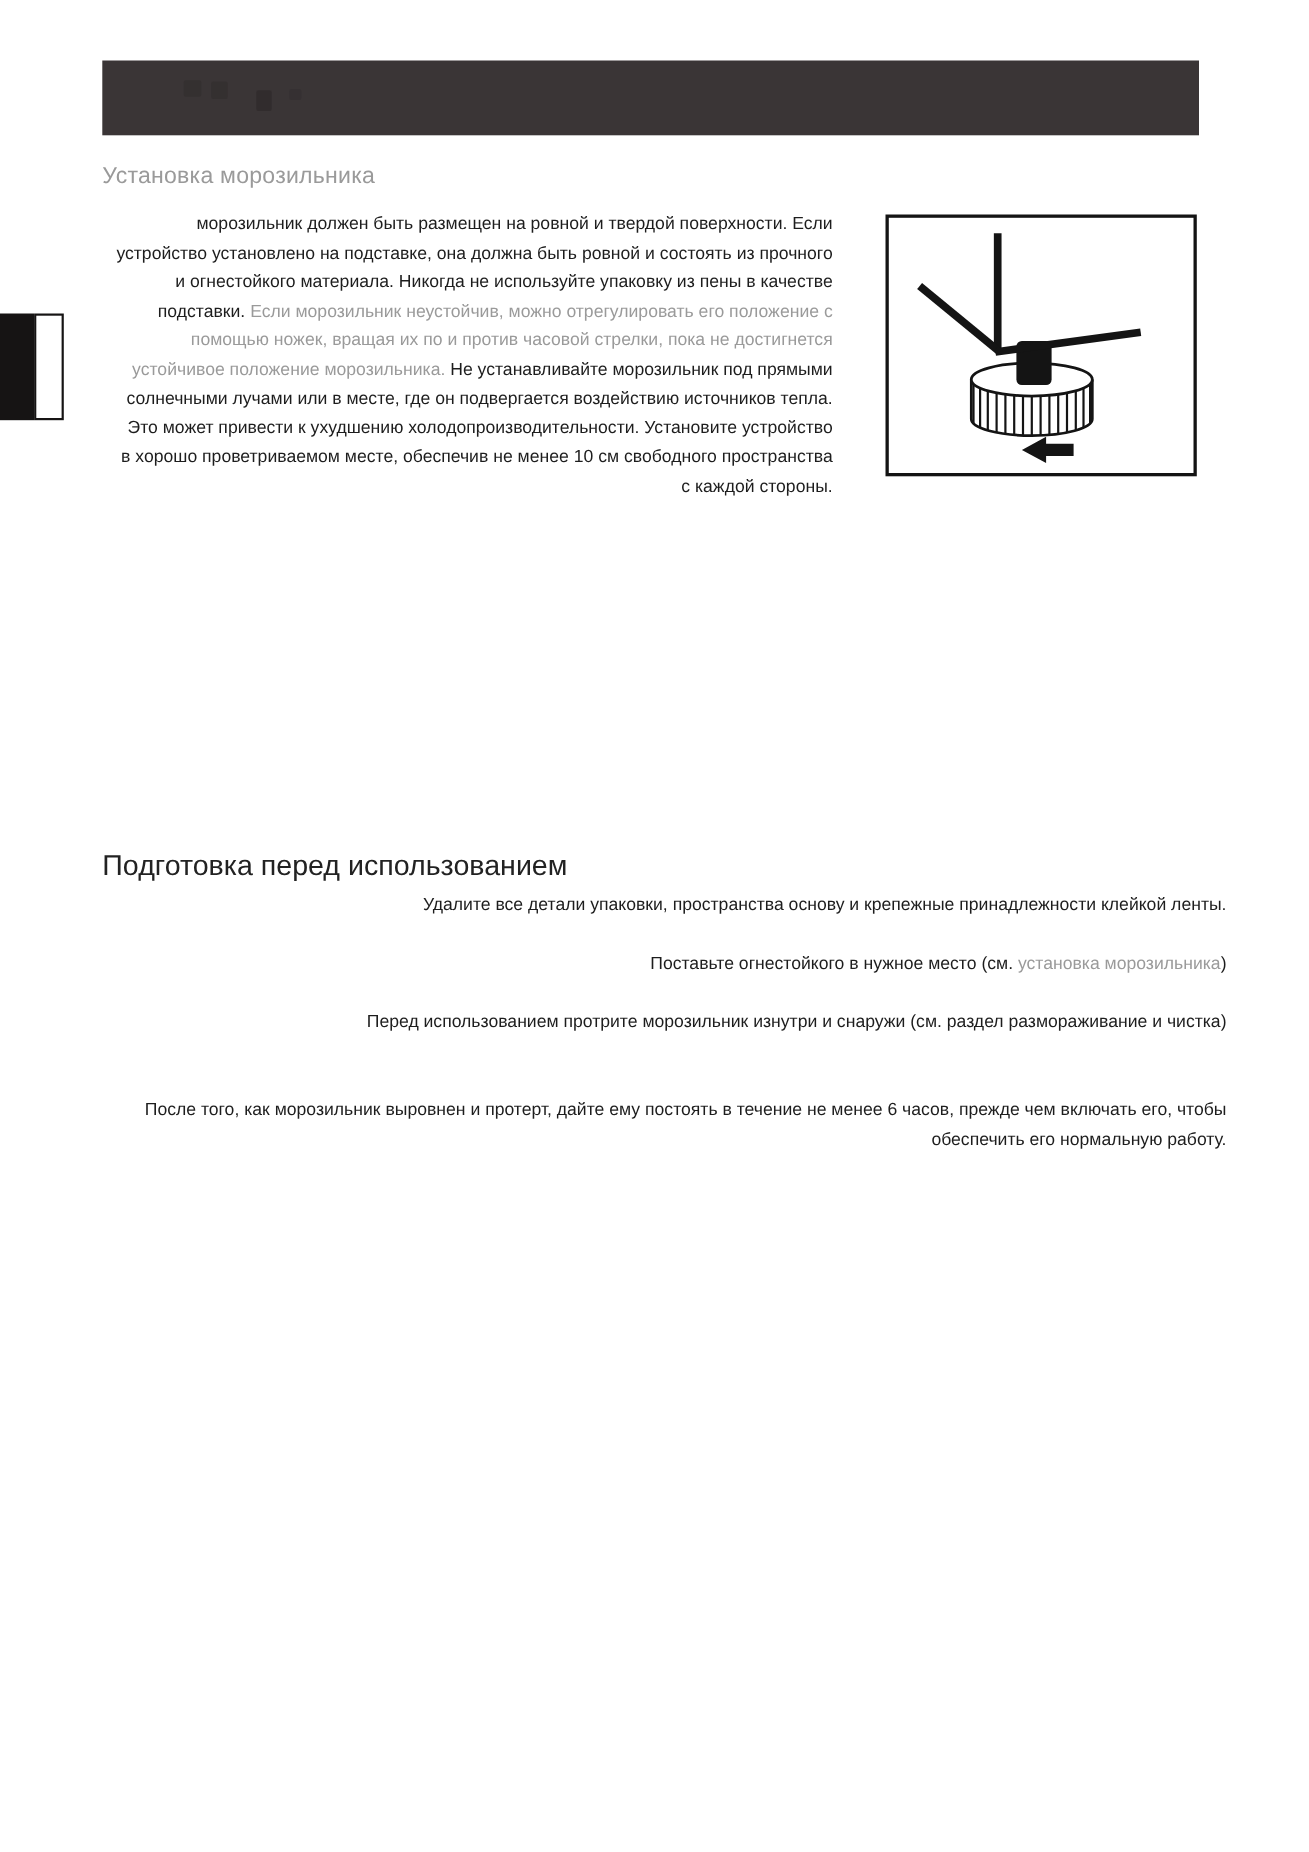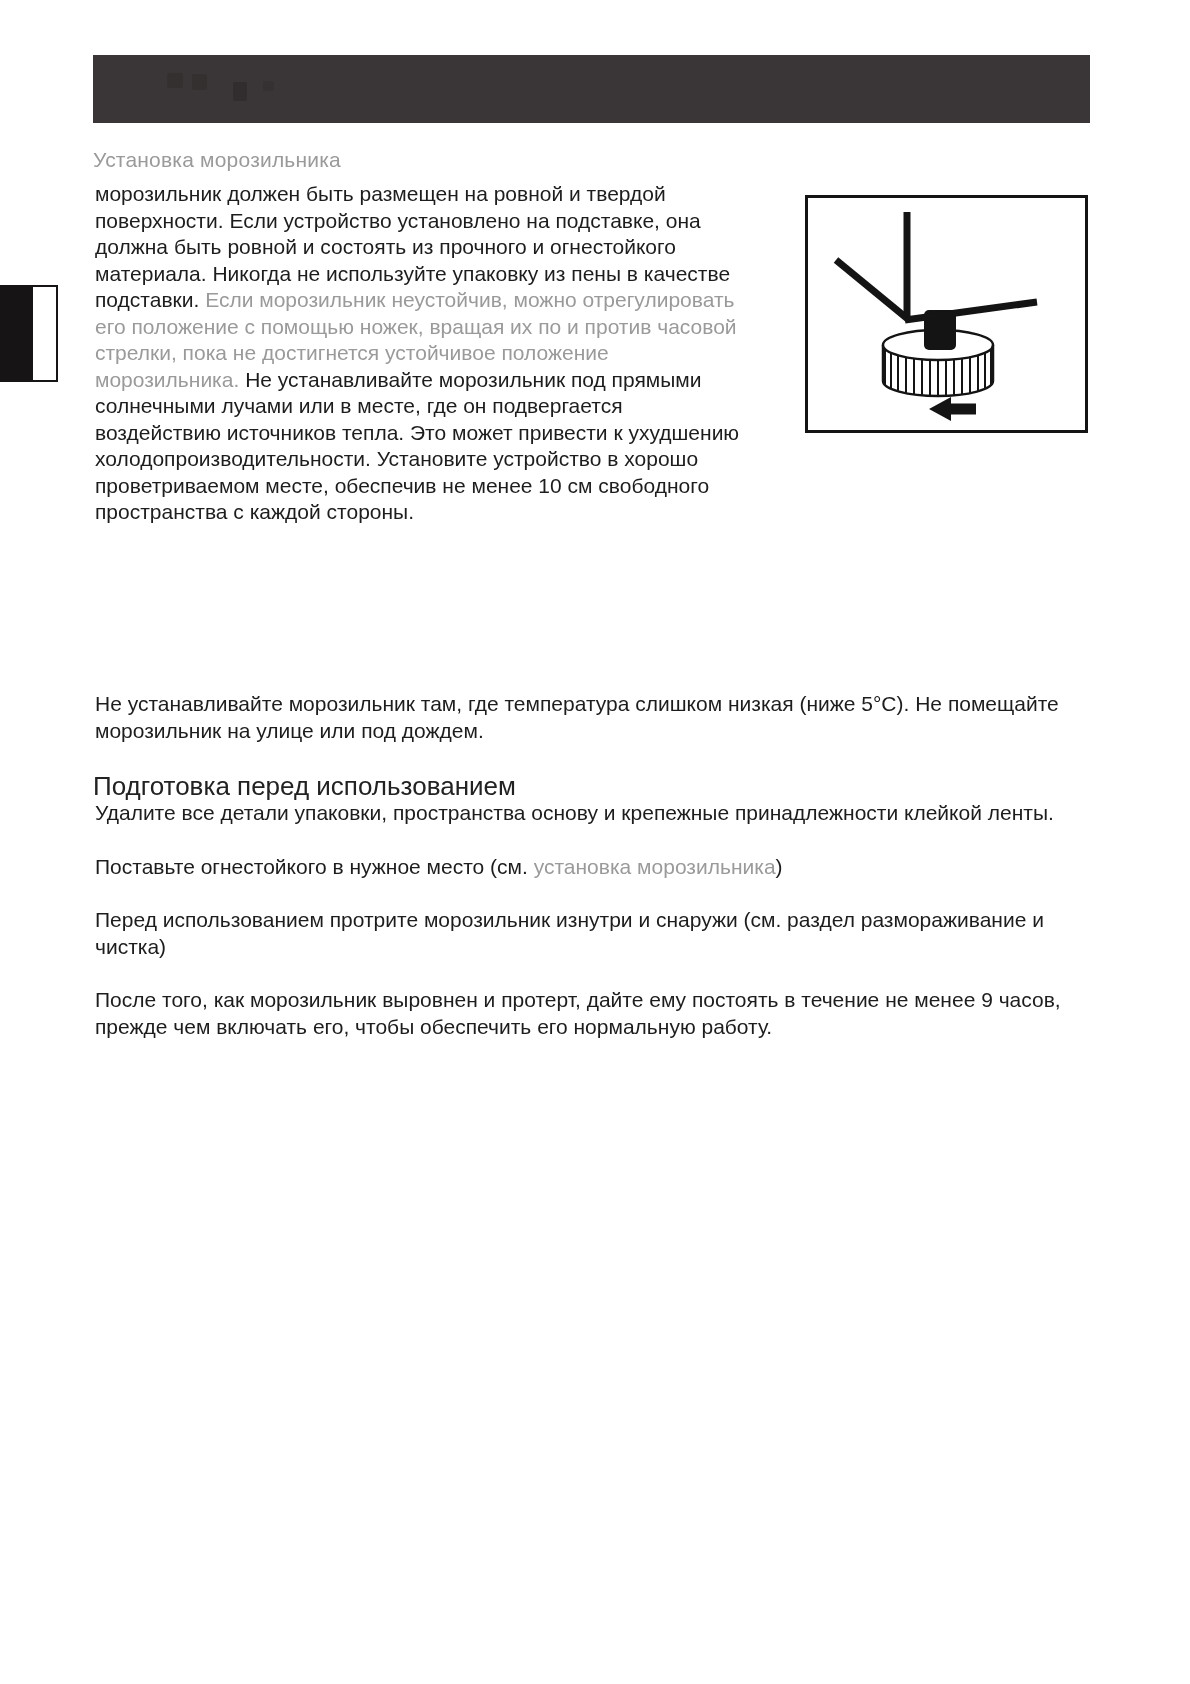--- a/index.html
+++ b/index.html
@@ -3,20 +3,21 @@
 <meta charset="utf-8">
 <style>
   html, body { margin: 0; padding: 0; background: #ffffff; }
   .page {
     position: relative;
     width: 1190px;
     height: 1416px;
     background: #ffffff;
     font-family: "Liberation Sans", sans-serif;
     overflow: hidden;
+    text-align: right;
   }
   .header-bar {
     position: absolute;
     left: 93px; top: 55px;
     width: 997px; height: 68px;
     background: #3a3536;
   }
   .smudge { position: absolute; background: #302b2c; opacity: .55; border-radius: 2px; }
   .smudge.s1 { left: 74px; top: 18px; width: 16px; height: 15px; }
   .smudge.s2 { left: 99px; top: 19px; width: 15px; height: 16px; }
@@ -41,22 +42,22 @@
   .h1 {
     position: absolute;
     left: 93px; top: 148px;
     margin: 0;
     font-size: 21px;
     font-weight: 400;
     color: #9a9a9a;
     letter-spacing: 0.2px;
   }
   .body-text {
-    margin: 2px;
-    font-size: 21px;
+    margin: 12px;
+    font-size: 16px;
     line-height: 26.5px;
     color: #1d1d1d;
   }
   .dark { color: #1d1d1d; }
   .gray { color: #9a9a9a; }
 
   .p1 { position: absolute; left: 93px; top: 179px; width: 652px; }
   .illus {
     position: absolute;
     left: 805px; top: 195px;
@@ -132,25 +133,24 @@
         <path d="M 99 14 L 99 121"></path>
         <path d="M 28 62 L 101 122"></path>
         <path d="M 97 122 L 229 104"></path>
       </g>
 
       <polygon points="121,211 143,199 143,205.5 168,205.5 168,216.5 143,216.5 143,223" fill="#141414"></polygon>
     </svg>
   </div>
 
 
-  <p class="body-text p3">Не устанавливайте морозильник там, где температура слишком низкая (ниже 5°С). Не помещайте морозильник на улице или под дождем.</p>
 
   <h2 class="h2">Подготовка перед использованием</h2>
 
   <p class="body-text p4">Удалите все детали упаковки, пространства основу и крепежные принадлежности клейкой ленты.</p>
 
   <p class="body-text p5"><span class="dark">Поставьте огнестойкого в нужное место (см. </span><span class="gray">установка морозильника</span><span class="dark">)</span></p>
 
   <p class="body-text p6">Перед использованием протрите морозильник изнутри и снаружи (см. раздел размораживание и чистка)</p>
 
-  <p class="body-text p7">После того, как морозильник выровнен и протерт, дайте ему постоять в течение не менее 9 часов, прежде чем включать его, чтобы обеспечить его нормальную работу.</p>
+  <p class="body-text p7">После того, как морозильник выровнен и протерт, дайте ему постоять в течение не менее 6 часов, прежде чем включать его, чтобы обеспечить его нормальную работу.</p>
 
 </div>
 
 </body></html>

